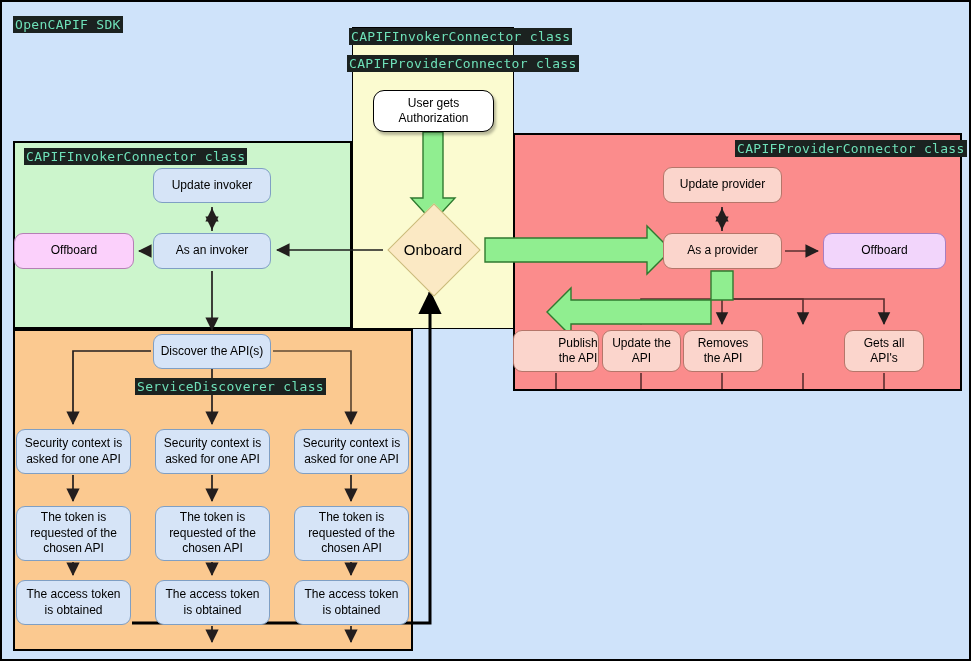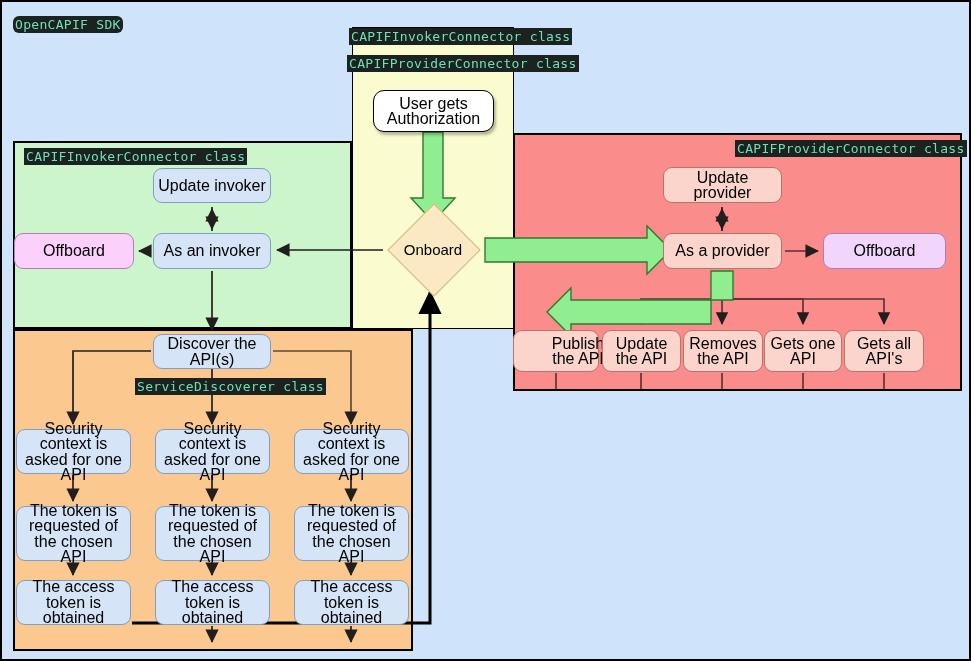--- a/index.html
+++ b/index.html
@@ -11,31 +11,31 @@
   .region{position:absolute;box-sizing:border-box;border:2px solid #000;}
   #region-invoker{left:11px;top:139px;width:339px;height:188px;background:#ccf5cc;}
   #region-center{left:350px;top:25px;width:162px;height:302px;background:#fbfbd0;border:1px solid #000;}
   #region-provider{left:511px;top:131px;width:449px;height:258px;background:#fb8c8c;}
   #region-discover{left:11px;top:327px;width:400px;height:322px;background:#fbc990;}
 
   
   .tag{position:absolute;background:#1b2220;color:#6ee0b8;
        font-family:"DejaVu Sans Mono","Liberation Mono",monospace;
        font-size:13px;line-height:17px;padding:0 2px;white-space:nowrap;letter-spacing:.3px;}
-  #tag-sdk{left:11px;top:14px;border-radius:6px;}
+  #tag-sdk{left:11px;top:14px;}
   #tag-inv-center{left:347px;top:26px;}
   #tag-prov-center{left:345px;top:53px;}
   #tag-invoker{left:22px;top:146px;}
   #tag-provider{left:733px;top:138px;}
   #tag-discoverer{left:133px;top:376px;}
 
   
   .node{position:absolute;box-sizing:border-box;display:flex;align-items:center;
         justify-content:center;text-align:center;border-radius:9px;
-        font-size:16px;line-height:15.5px;color:#000;padding:2px 4px;}
+        font-size:12px;line-height:15.5px;color:#000;padding:2px 4px;}
   .n-blue{background:#d6e4f7;border:1.4px solid #7f9fc4;}
   .n-pink{background:#fbd0fb;border:1.4px solid #b57fb5;}
   .n-salmon{background:#fbd5cc;border:1.4px solid #b5766a;}
   .n-violet{background:#f2d5fb;border:1.4px solid #a87ec0;}
   .n-white{background:#ffffff;border:1.6px solid #000;border-radius:11px;
            box-shadow:2px 3px 3px rgba(0,0,0,.28);}
 
   
   #node-auth{left:371px;top:88px;width:121px;height:42px;}
 
@@ -169,21 +169,20 @@
   <div class="node n-blue" id="node-as-invoker">As an invoker</div>
   <div class="node n-pink" id="node-offboard-inv">Offboard</div>
 
   <div class="node n-salmon" id="node-update-provider">Update provider</div>
   <div class="node n-salmon" id="node-as-provider">As a provider</div>
   <div class="node n-violet" id="node-offboard-prov">Offboard</div>
 
   <div class="node n-salmon" id="node-publish">Publish the API</div>
   <div class="node n-salmon" id="node-update-api">Update the API</div>
   <div class="node n-salmon" id="node-remove-api">Removes the API</div>
-  <div class="node n-salmon" id="node-get-one">Gets one API</div>
   <div class="node n-salmon" id="node-get-all">Gets all API's</div>
 
   <div class="node n-blue" id="node-discover">Discover the API(s)</div>
 
   <div class="node n-blue" id="node-sec-0">Security context is asked for one API</div>
   <div class="node n-blue" id="node-sec-1">Security context is asked for one API</div>
   <div class="node n-blue" id="node-sec-2">Security context is asked for one API</div>
 
   <div class="node n-blue" id="node-tok-0">The token is requested of the chosen API</div>
   <div class="node n-blue" id="node-tok-1">The token is requested of the chosen API</div>

